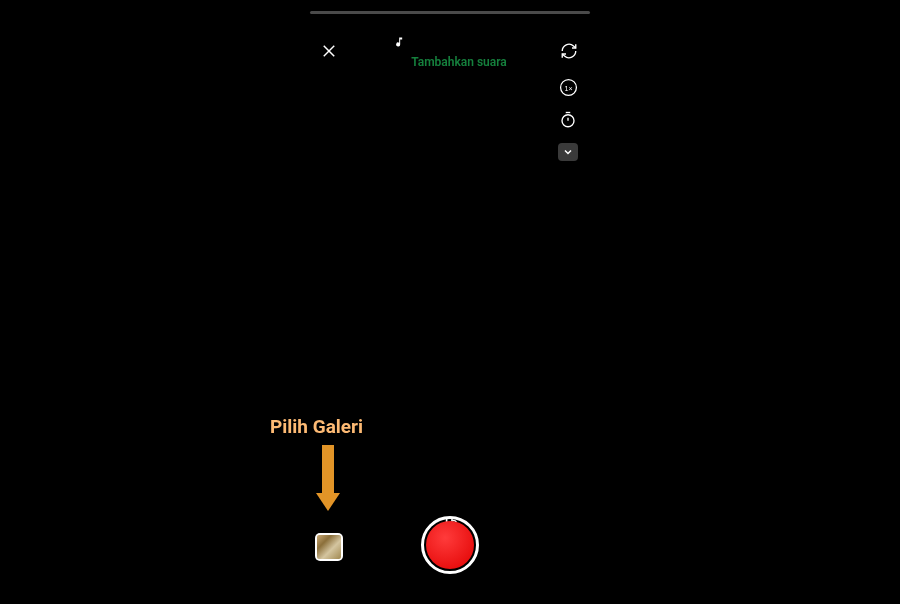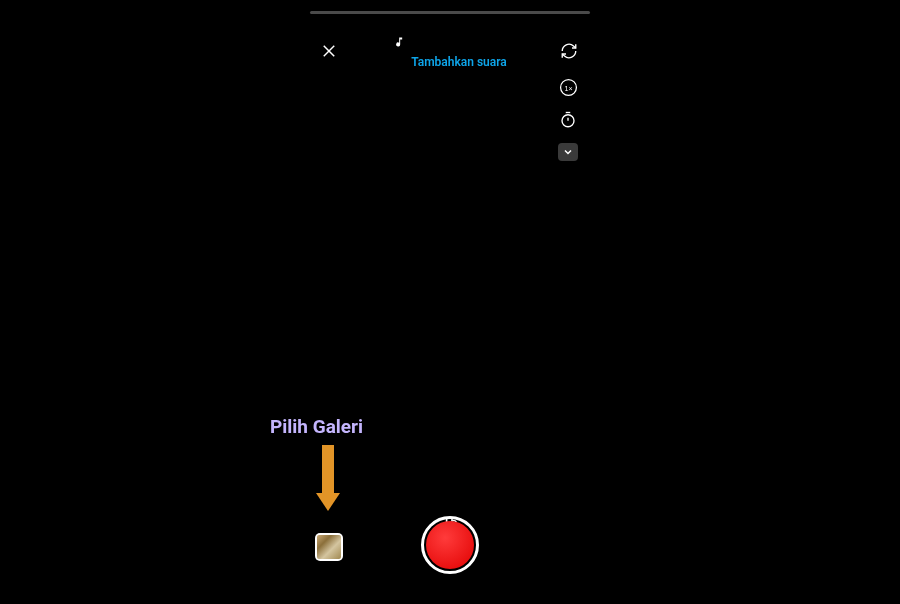--- a/index.html
+++ b/index.html
@@ -60,21 +60,21 @@
       position: absolute;
       left: 50%;
       transform: translateX(-50%);
       display: flex;
       align-items: center;
       gap: 6px;
       cursor: pointer;
     }
     
     .add-sound-label {
-      color: #0ea5e9;
+      color: #15803d;
       font-size: 12px;
       font-weight: 600;
       margin-top: 40px;
     }
     
     .flip-camera {
       position: absolute;
       right: 12px;
       top: 0;
       cursor: pointer;
@@ -166,21 +166,21 @@
       width: 24px;
       height: 24px;
       background: linear-gradient(135deg, #c9a875 0%, #8b6f3a 30%, #d4c5a0 60%, #a08850 100%);
       border-radius: 2px;
     }
     
     .annotation-label {
       position: absolute;
       left: 270px;
       top: 415px;
-      color: #c4b5fd;
+      color: #fdba74;
       font-size: 19px;
       font-weight: 700;
     }
     
     .annotation-arrow {
       position: absolute;
       left: 316px;
       top: 445px;
       width: 24px;
       height: 70px;

